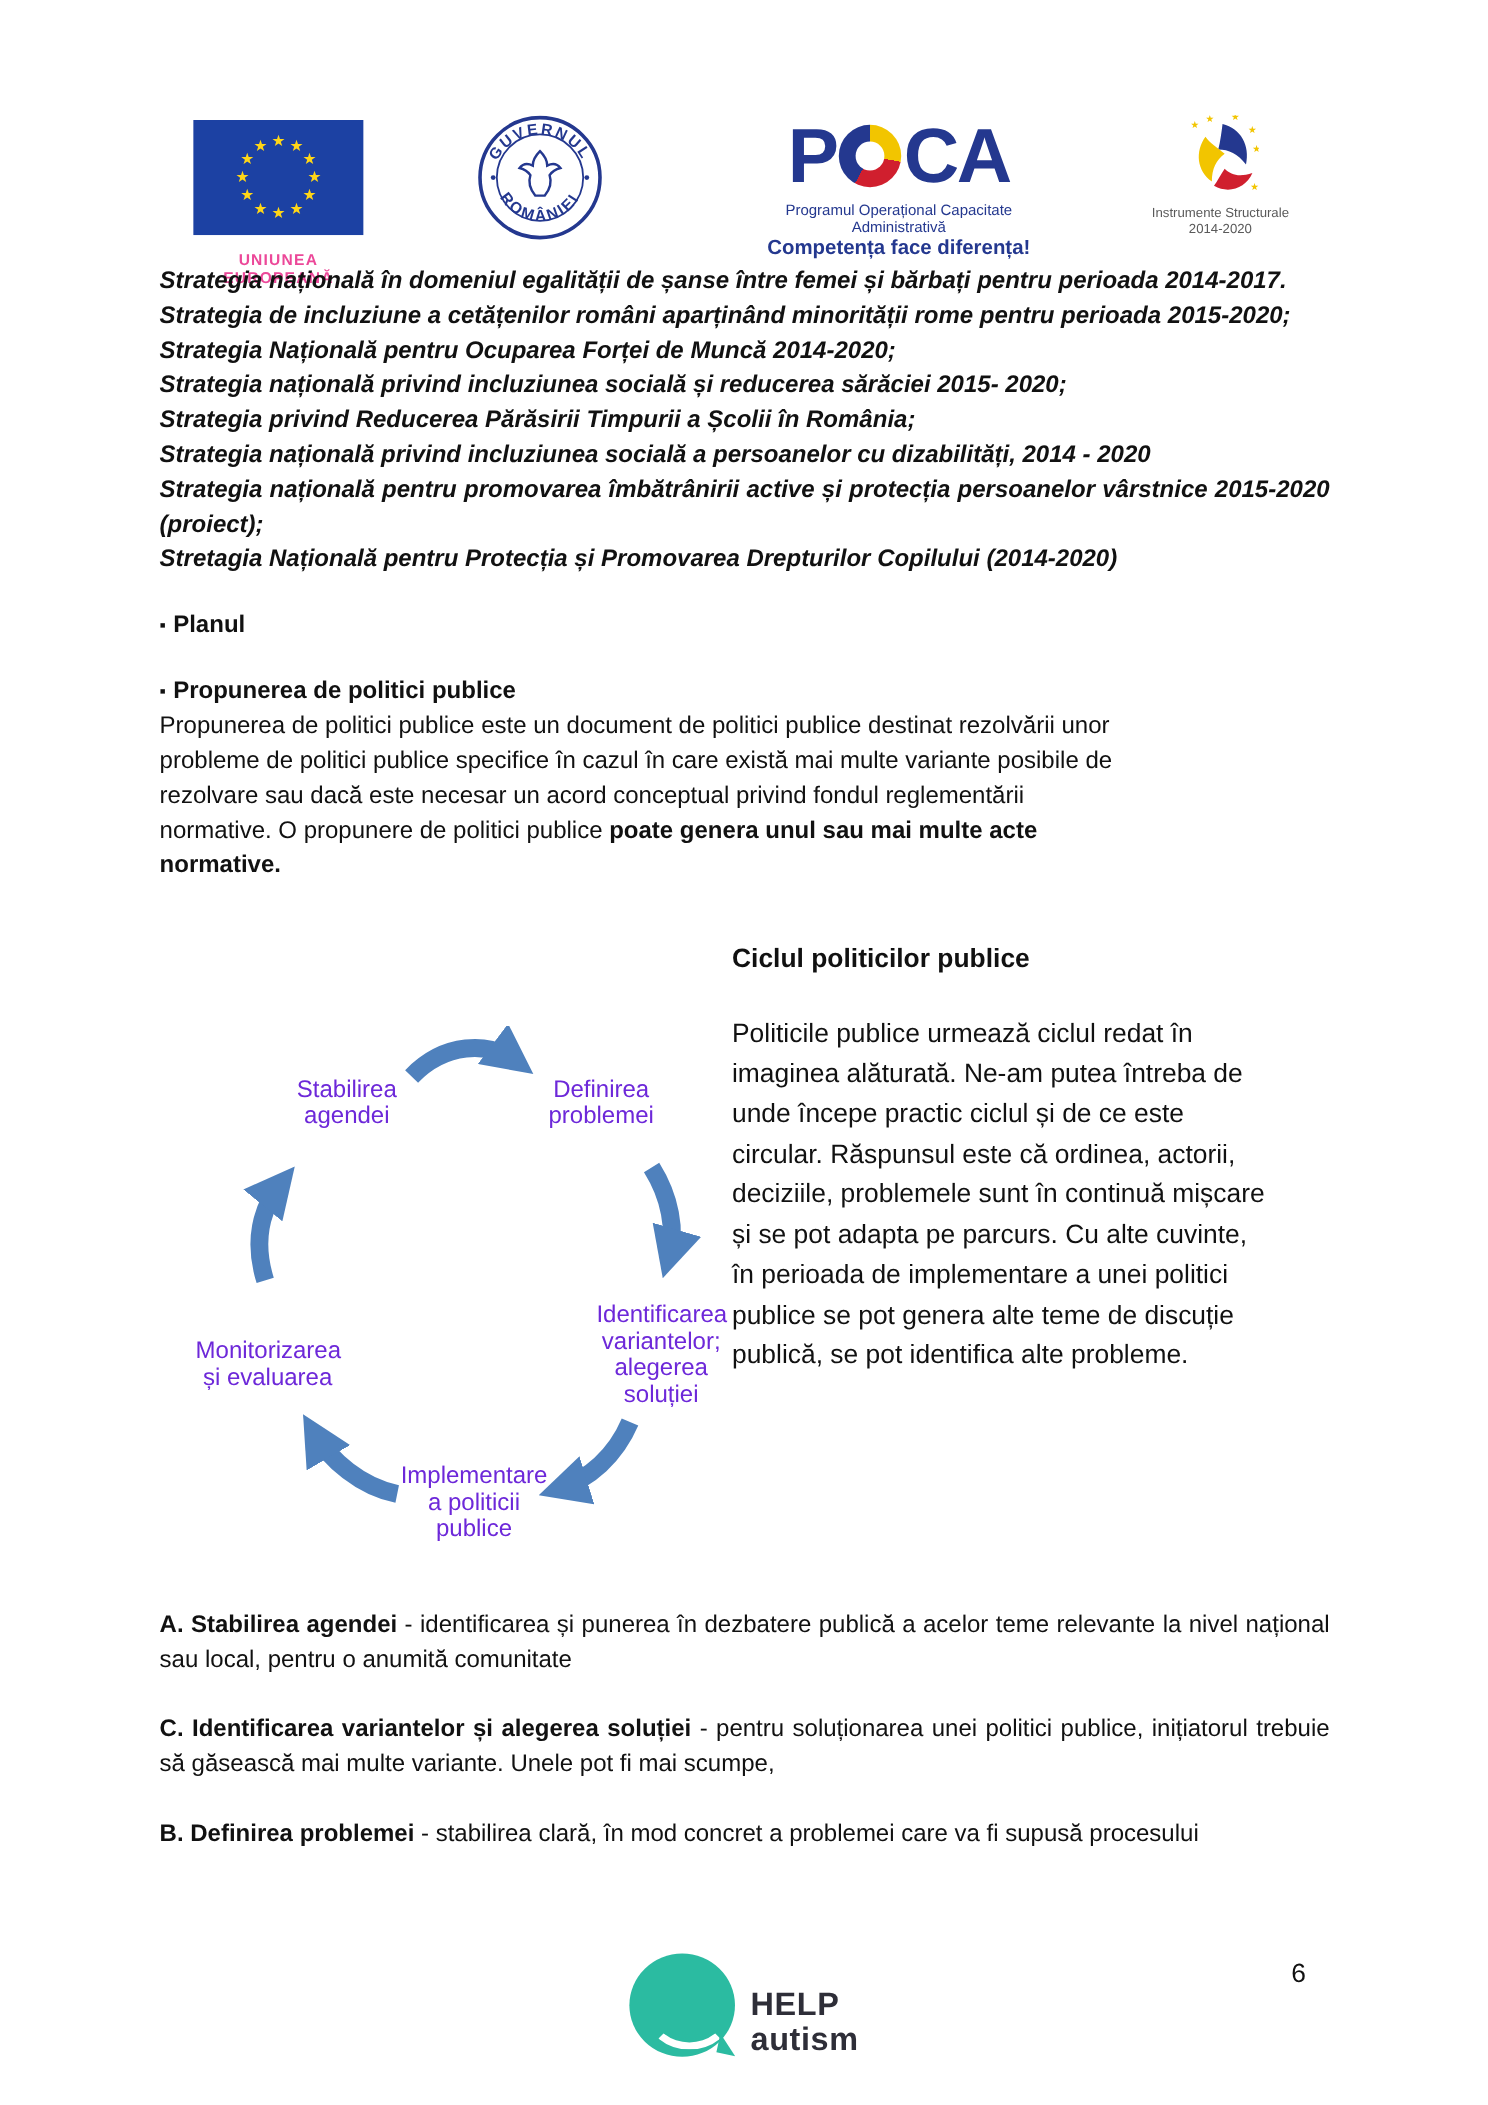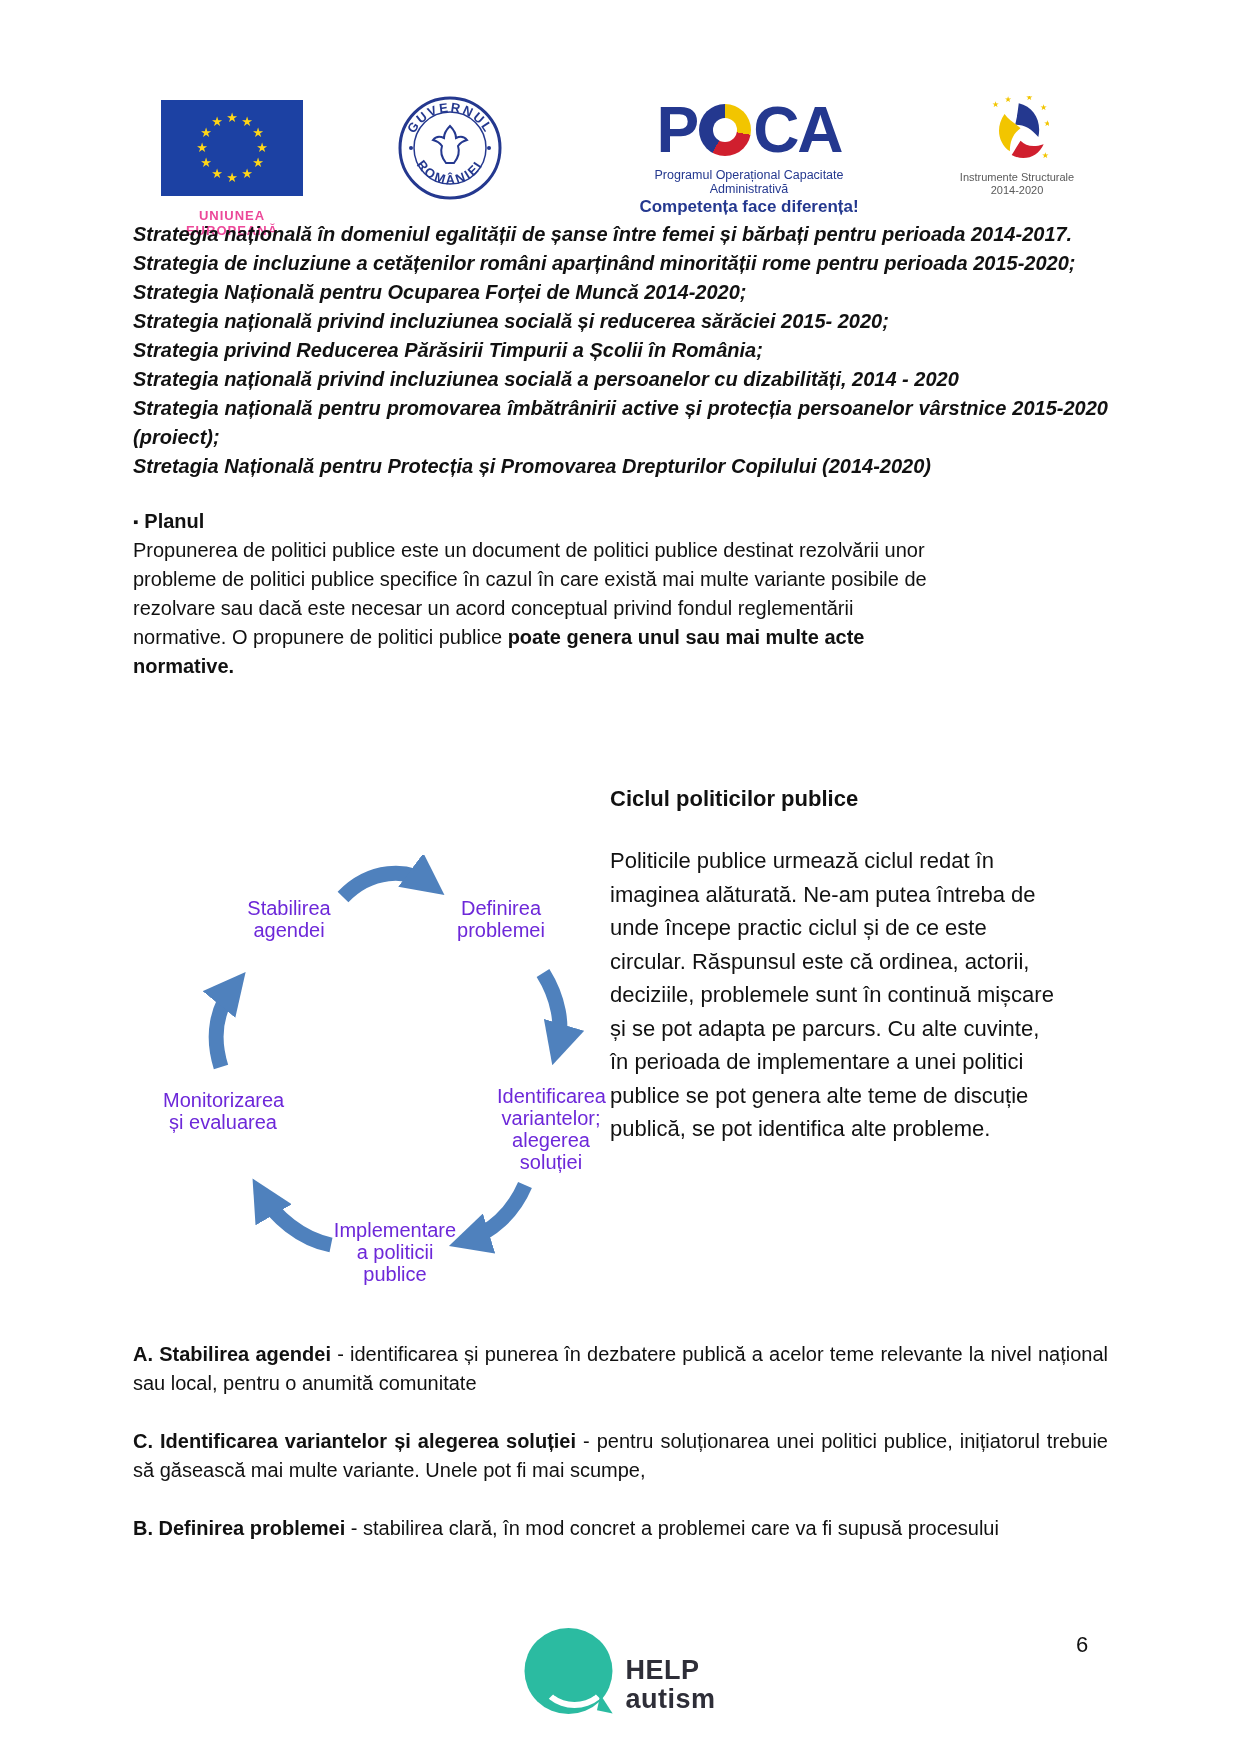--- a/index.html
+++ b/index.html
@@ -35,21 +35,21 @@
 
   
   .diagram{position:absolute;left:145px;top:855px;width:460px;height:480px;}
   .diagram svg{position:absolute;left:0;top:0;}
   .dg-label{position:absolute;text-align:center;font-weight:normal;font-size:20px;
             line-height:22px;color:#6d28d9;}
   .lbl-stab{left:88px;top:42px;width:112px;}
   .lbl-def{left:305px;top:42px;width:102px;}
   .lbl-ident{left:352px;top:230px;width:108px;}
   .lbl-impl{left:188px;top:364px;width:124px;}
-  .lbl-monit{left:18px;top:234px;width:120px;text-align:center;}
+  .lbl-monit{left:18px;top:260px;width:120px;text-align:center;}
 
   
   .cycle{position:absolute;left:610px;top:786px;width:445px;}
   .cycle h3{margin:0;font-size:22px;font-weight:bold;color:#111;}
   .cycle p{margin:32px 0 0 0;font-size:22px;line-height:33.5px;}
 
   
   .abc{position:absolute;left:133px;top:1340px;width:975px;font-size:20px;line-height:29px;}
   .abc p{margin:0 0 29px 0;text-align:justify;}
   .abc b{font-weight:bold;}
@@ -152,20 +152,23 @@
       <p>Strategia privind Reducerea Părăsirii Timpurii a Școlii în România;</p>
       <p>Strategia națională privind incluziunea socială a persoanelor cu dizabilități, 2014 - 2020</p>
       <p>Strategia națională pentru promovarea îmbătrânirii active și protecția persoanelor vârstnice 2015-2020 (proiect);</p>
       <p>Stretagia Națională pentru Protecția și Promovarea Drepturilor Copilului (2014-2020)</p>
     </div>
 
     <div class="sec-title">
       <span class="bullet">▪</span><span>Planul</span>
     </div>
 
+    <div class="sec-title">
+      <span class="bullet">▪</span><span>Propunerea de politici publice</span>
+    </div>
     <div class="sec-body para">
       <span>Propunerea de politici publice este un document de politici publice destinat rezolvării unor probleme de politici publice specifice în cazul în care există mai multe variante posibile de rezolvare sau dacă este necesar un acord conceptual privind fondul reglementării normative. O propunere de politici publice </span><b>poate genera unul sau mai multe acte normative.</b>
     </div>
   </div>
 
   <div class="diagram">
     <svg width="460" height="480" viewBox="0 0 460 480">
       <defs>
         <marker id="ah" viewBox="0 0 10 10" refX="6" refY="5" markerWidth="2.8" markerHeight="2.8" orient="auto">
           <path d="M0 0 L10 5 L0 10 z" fill="#4f81bd"></path>

